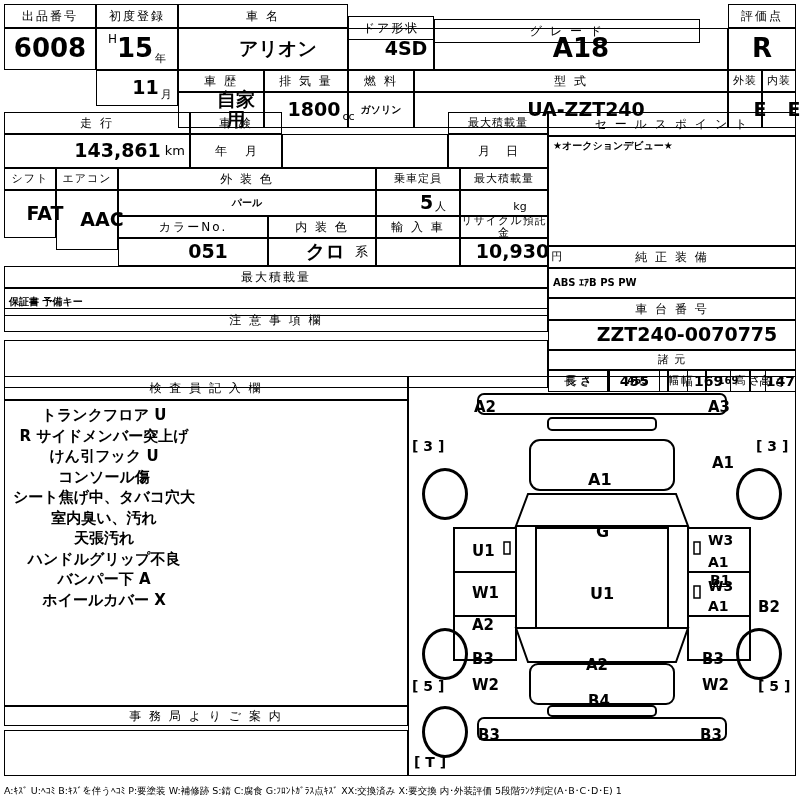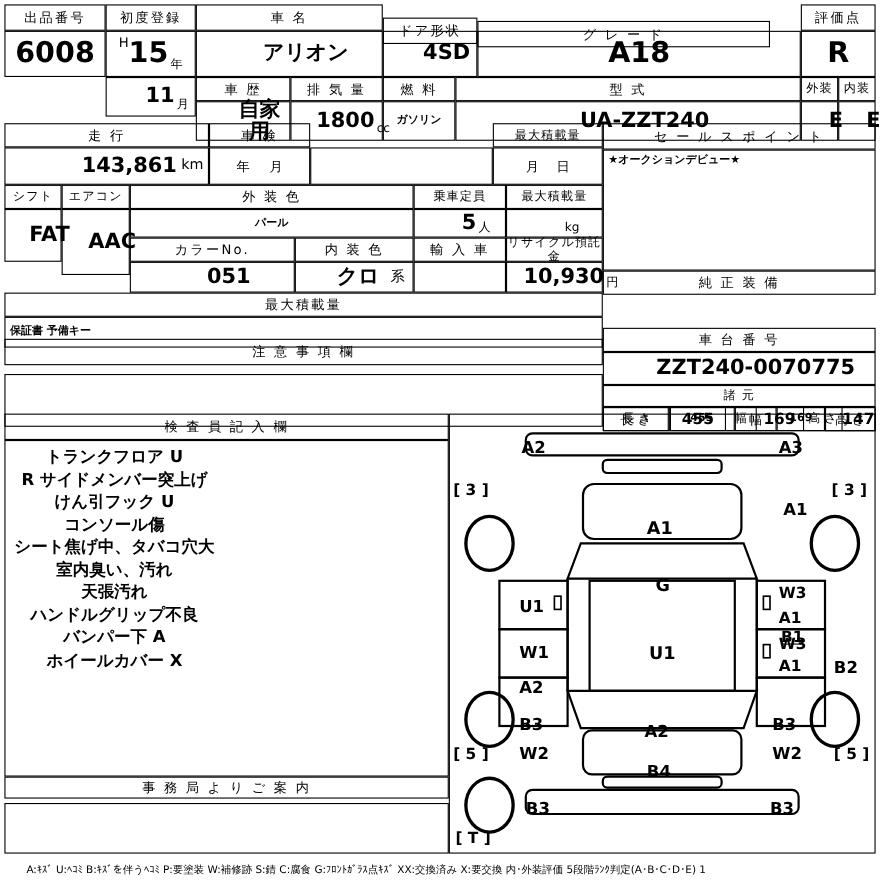--- a/index.html
+++ b/index.html
@@ -29,21 +29,21 @@
 
   
   .notes { position:absolute; font-size: 15px; font-weight: bold; line-height: 1.37; padding: 4px 0 0 8px; }
   .notes div { white-space: nowrap; }
 
   
   #diagram { position:absolute; }
   .dg { position:absolute; font-weight: bold; }
   .tire { position:absolute; border: 3px solid #000; border-radius: 50%; }
 
-  .footer { position:absolute; left:4px; bottom:2px; font-size: 9.5px; letter-spacing: 0px; white-space: nowrap; margin-left: 20px; }
+  .footer { position:absolute; left:4px; bottom:2px; font-size: 9.5px; letter-spacing: 0px; white-space: nowrap; }
 </style>
 </head>
 <body>
 
 <div class="sheet">
 
   <div class="bx lbl" style="left:4px;  top:4px;  width:92px;  height:24px;">出品番号</div>
   <div class="bx lbl" style="left:96px; top:4px;  width:82px;  height:24px;">初度登録</div>
   <div class="bx lbl" style="left:178px;top:4px;  width:170px; height:24px;">車 名</div>
   <div class="bx lbl" style="left:348px;top:16px;  width:86px;  height:24px;">ドア形状</div>
@@ -138,20 +138,21 @@
   <div class="bx sm left" style="left:4px;top:288px; width:544px; height:28px;">保証書 予備キー</div>
 
   <div class="bx lbl" style="left:4px;top:308px; width:544px; height:24px;">注 意 事 項 欄</div>
   <div class="bx left" style="left:4px;top:340px; width:544px; height:48px;"></div>
 
   <div class="bx lbl" style="left:548px;top:112px; width:248px; height:24px;">セ ー ル ス ポ イ ン ト</div>
   <div class="bx left" style="left:548px;top:136px; width:248px; height:110px; align-items:flex-start;">
     <span class="sm" style="padding-top:4px;">★オークションデビュー★</span>
   </div>
   <div class="bx lbl" style="left:548px;top:246px; width:248px; height:22px;">純 正 装 備</div>
+  <div class="bx sm left" style="left:548px;top:268px; width:248px; height:30px;">ABS ｴｱB PS PW</div>
 
   <div class="bx lbl" style="left:548px;top:298px; width:248px; height:22px;">車 台 番 号</div>
   <div class="bx med" style="left:548px;top:320px; width:248px; height:30px;">ZZT240-0070775</div>
 
   <div class="bx lbl-sm" style="left:548px;top:350px; width:248px; height:20px;">諸 元</div>
   <div class="bx" style="left:548px;top:370px; width:60px; height:22px;">
       <span class="xs">長 さ</span>
     </div>
   <div class="bx sm" style="left:608px;top:370px; width:60px; height:22px;">455</div>
   <div class="bx" style="left:668px;top:370px; width:38px; height:22px;">

